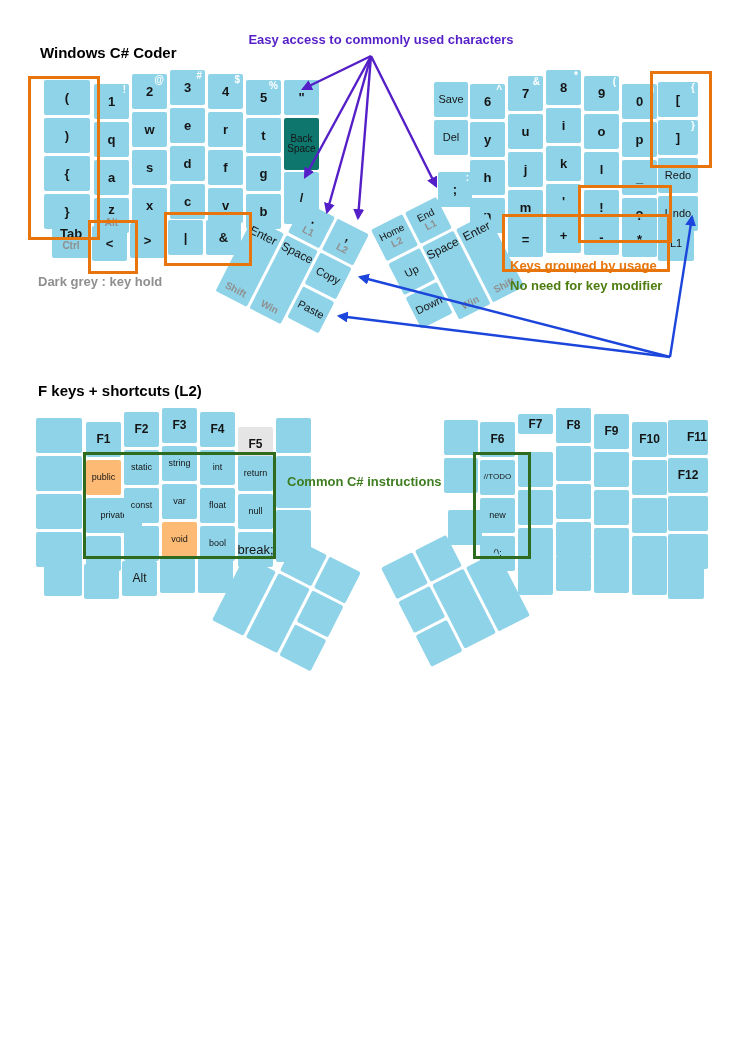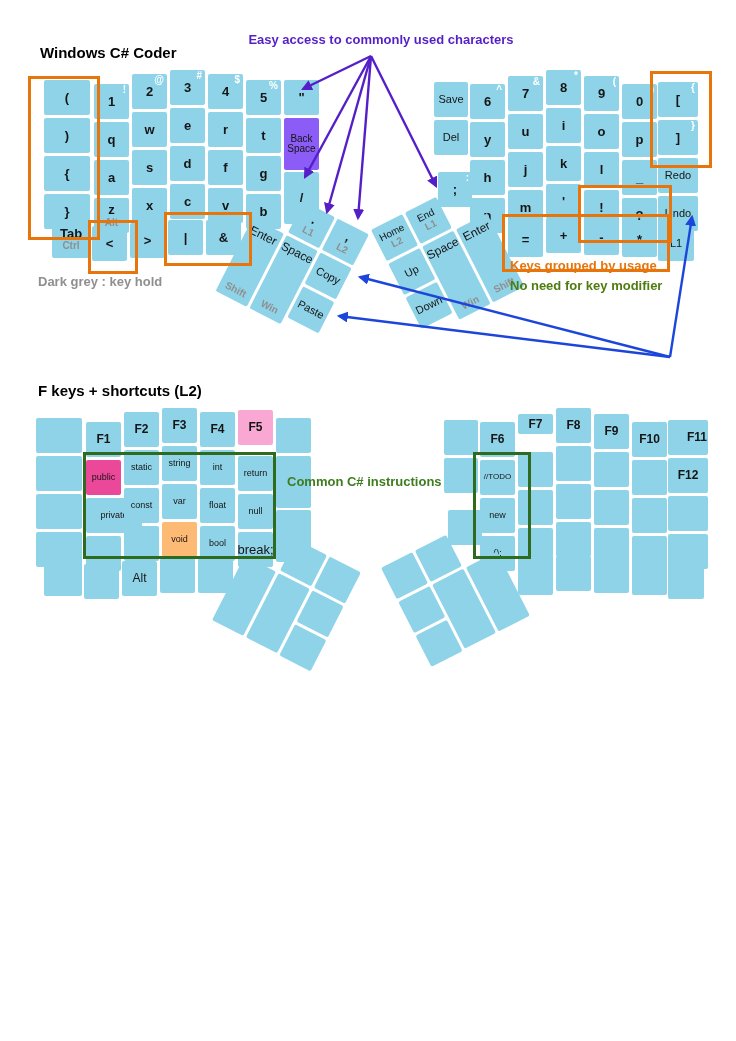--- a/index.html
+++ b/index.html
@@ -68,21 +68,21 @@
       </div>
       <div class="key" style="left: 170px; top: 108px; width: 35px; height: 35px; background: rgb(143, 211, 232);">
         <span class="lb" style="font-size: 13px; font-weight: 700;">e</span>
       </div>
       <div class="key" style="left: 208px; top: 112px; width: 35px; height: 35px; background: rgb(143, 211, 232);">
         <span class="lb" style="font-size: 13px; font-weight: 700;">r</span>
       </div>
       <div class="key" style="left: 246px; top: 118px; width: 35px; height: 35px; background: rgb(143, 211, 232);">
         <span class="lb" style="font-size: 13px; font-weight: 700;">t</span>
       </div>
-      <div class="key" style="left: 284px; top: 118px; width: 35px; height: 52px; background: #8b5cf6;">
+      <div class="key" style="left: 284px; top: 118px; width: 35px; height: 52px; background: #0f766e;">
         <span class="lb" style="font-size: 10px; font-weight: 400;">Back Space</span>
       </div>
       <div class="key" style="left: 44px; top: 156px; width: 46px; height: 35px; background: rgb(143, 211, 232);">
         <span class="lb" style="font-size: 13px; font-weight: 700;">{</span>
       </div>
       <div class="key" style="left: 94px; top: 160px; width: 35px; height: 35px; background: rgb(143, 211, 232);">
         <span class="lb" style="font-size: 13px; font-weight: 700;">a</span>
       </div>
       <div class="key" style="left: 132px; top: 150px; width: 35px; height: 35px; background: rgb(143, 211, 232);">
         <span class="lb" style="font-size: 13px; font-weight: 700;">s</span>
@@ -292,26 +292,26 @@
       </div>
       <div class="key" style="left: 124px; top: 412px; width: 35px; height: 35px; background: rgb(143, 211, 232);">
         <span class="lb" style="font-size: 12px; font-weight: 700;">F2</span>
       </div>
       <div class="key" style="left: 162px; top: 408px; width: 35px; height: 35px; background: rgb(143, 211, 232);">
         <span class="lb" style="font-size: 12px; font-weight: 700;">F3</span>
       </div>
       <div class="key" style="left: 200px; top: 412px; width: 35px; height: 35px; background: rgb(143, 211, 232);">
         <span class="lb" style="font-size: 12px; font-weight: 700;">F4</span>
       </div>
-      <div class="key" style="left: 238px; top: 410px; width: 35px; height: 35px; background: #f9a8d4;">
+      <div class="key" style="left: 238px; top: 427px; width: 35px; height: 35px; background: #e5e5e5;">
         <span class="lb" style="font-size: 12px; font-weight: 700;">F5</span>
       </div>
       <div class="key" style="left: 276px; top: 418px; width: 35px; height: 35px; background: rgb(143, 211, 232);"></div>
       <div class="key" style="left: 36px; top: 456px; width: 46px; height: 35px; background: rgb(143, 211, 232);"></div>
-      <div class="key" style="left: 86px; top: 460px; width: 35px; height: 35px; background: #ec4899;">
+      <div class="key" style="left: 86px; top: 460px; width: 35px; height: 35px; background: #fdba74;">
         <span class="lb" style="font-size: 9px; font-weight: 400;">public</span>
       </div>
       <div class="key" style="left: 124px; top: 450px; width: 35px; height: 35px; background: rgb(143, 211, 232);">
         <span class="lb" style="font-size: 9px; font-weight: 400;">static</span>
       </div>
       <div class="key" style="left: 162px; top: 446px; width: 35px; height: 35px; background: rgb(143, 211, 232);">
         <span class="lb" style="font-size: 9px; font-weight: 400;">string</span>
       </div>
       <div class="key" style="left: 200px; top: 450px; width: 35px; height: 35px; background: rgb(143, 211, 232);">
         <span class="lb" style="font-size: 9px; font-weight: 400;">int</span>

